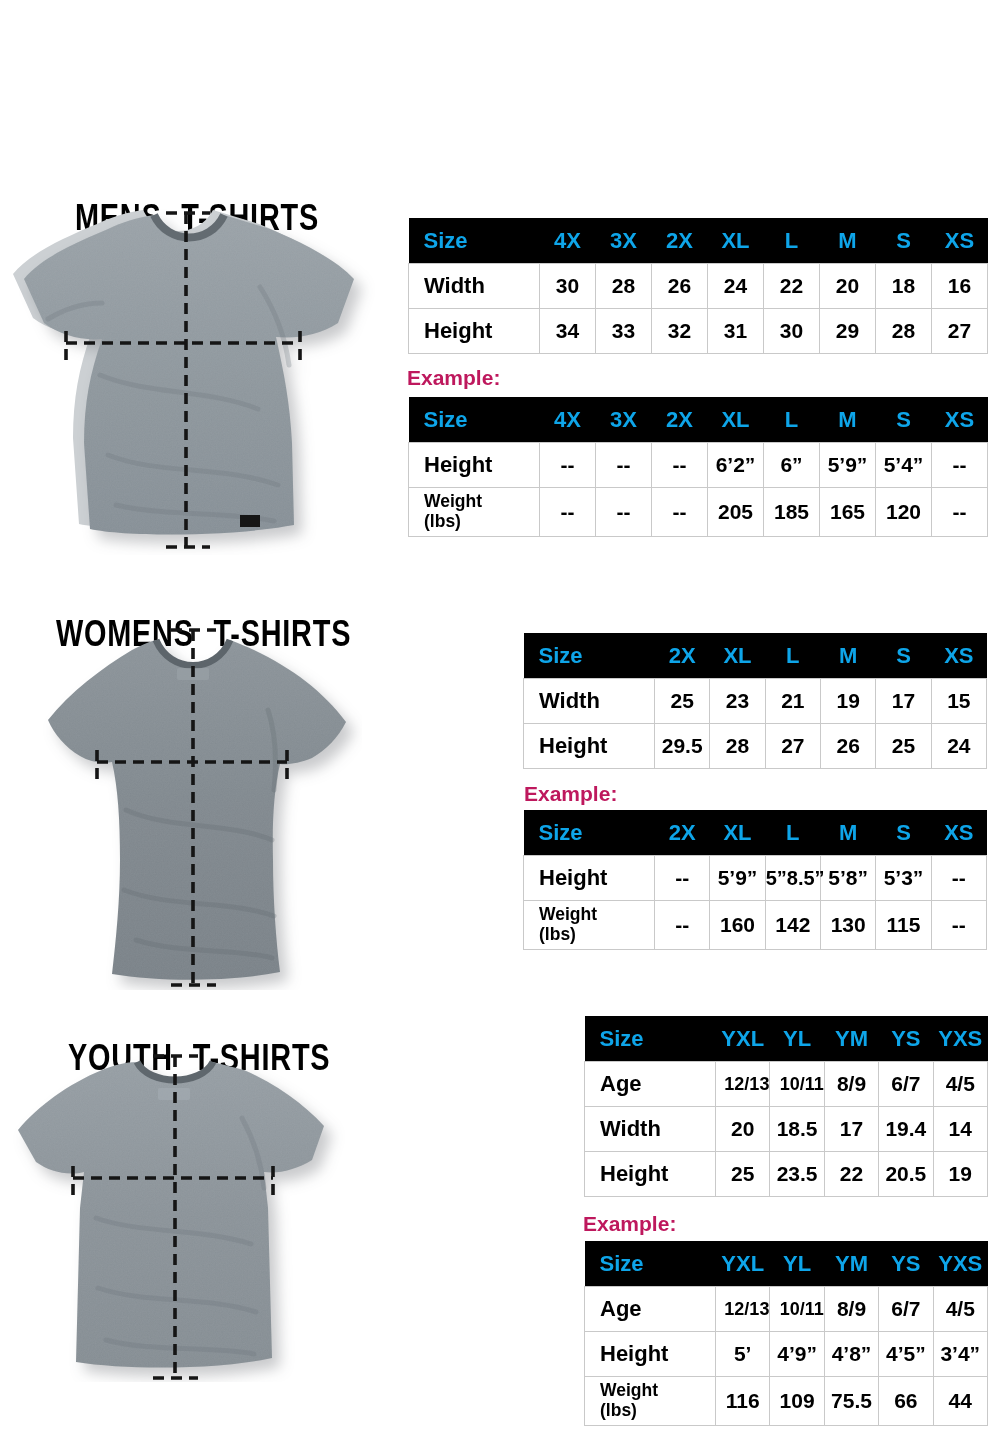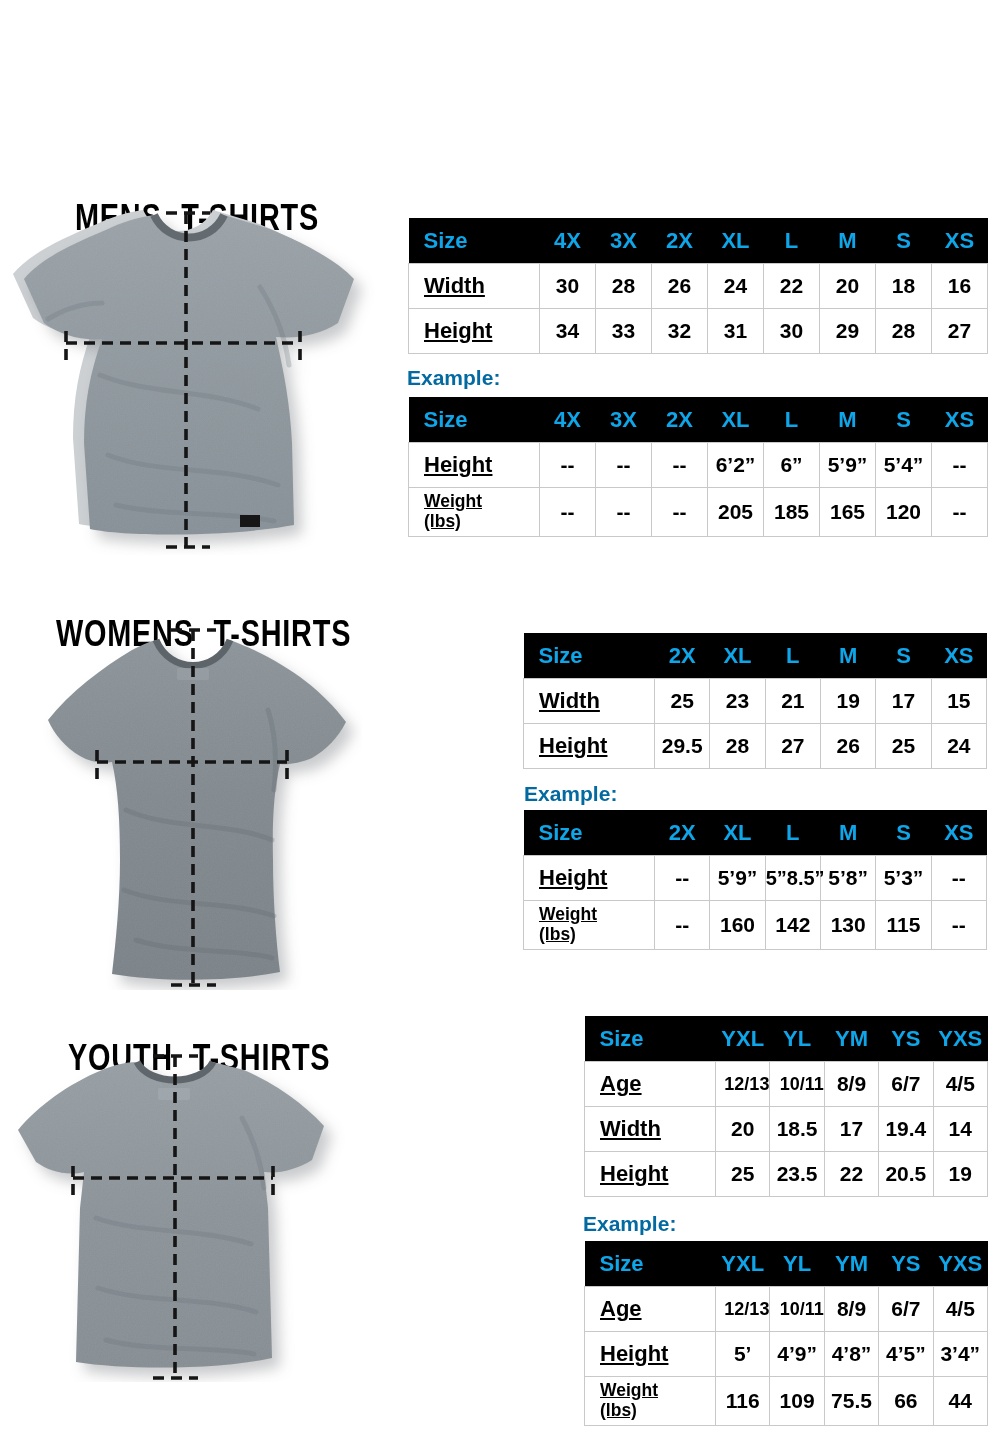--- a/index.html
+++ b/index.html
@@ -13,35 +13,35 @@
               line-height:120px;transform:scaleX(0.92);transform-origin:left top;letter-spacing:1px;white-space:nowrap;}
   .brand-url{position:absolute;left:170px;top:90px;color:#fff;font-size:37px;font-weight:bold;line-height:44px;}
 
   
   .section-title{position:absolute;font-size:37px;font-weight:bold;letter-spacing:1px;word-spacing:14px;
                  transform:scaleX(0.78);transform-origin:left center;white-space:nowrap;color:#000;}
   #mens-title{left:75px;top:166px;}
   #womens-title{left:56px;top:582px;}
   #youth-title{left:68px;top:1006px;}
 
-  .example-label{position:absolute;font-size:21px;font-weight:bold;color:#0369a1;}
+  .example-label{position:absolute;font-size:21px;font-weight:bold;color:#be185d;}
   #mens-example-label{left:407px;top:366px;}
   #womens-example-label{left:524px;top:782px;}
   #youth-example-label{left:583px;top:1212px;}
 
   
   .tbl{position:absolute;border-collapse:collapse;table-layout:fixed;background:#fff;}
   .tbl th:first-child{width:116px;}
   .tbl thead th{background:#000;color:#0ea5e9;font-size:22px;font-weight:bold;height:45px;
                 text-align:center;padding:0;border:none;}
   .tbl thead th:first-child{text-align:left;padding-left:15px;}
   .tbl tbody tr{height:45px;}
   .tbl tbody tr.row-tall{height:49px;}
   .tbl tbody th,.tbl tbody td{border:1.5px solid #c9c9c9;background:#fff;font-weight:bold;padding:0;}
-  .tbl tbody th{font-size:22px;text-align:left;padding-left:15px;text-decoration:underline;}
+  .tbl tbody th{font-size:22px;text-align:left;padding-left:15px;}
   .tbl tbody th.twoline{font-size:17.5px;line-height:1.12;white-space:pre-line;}
   .tbl tbody td{font-size:21px;text-align:center;}
   .tbl tbody td.small{font-size:18px;text-align:right;}
   .tbl tbody td.xsmall{font-size:20px;margin-left:24px;}
 
   #mens-size-table{left:408px;top:218px;width:580px;}
   #mens-example-table{left:408px;top:397px;width:580px;}
   #womens-size-table{left:523px;top:633px;width:464px;}
   #womens-example-table{left:523px;top:810px;width:464px;}
   #youth-size-table{left:584px;top:1016px;width:404px;}

